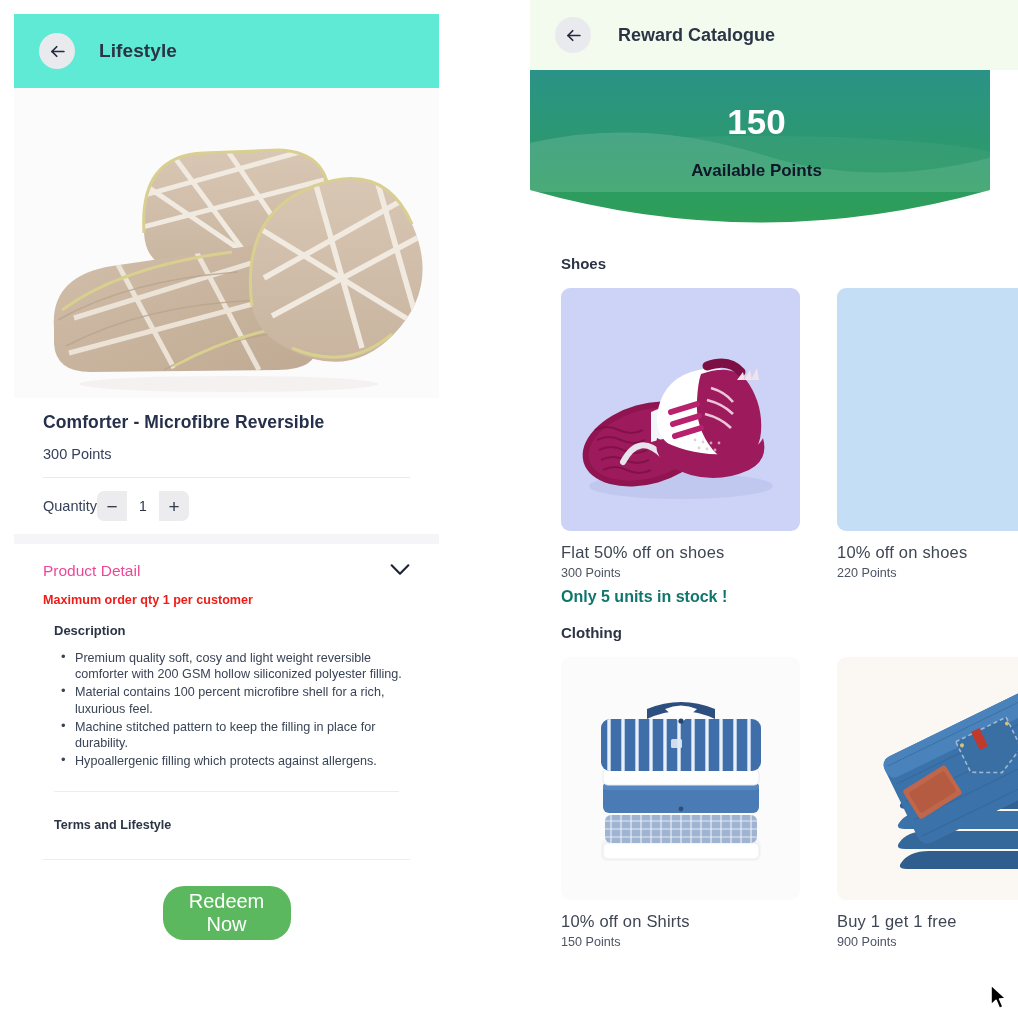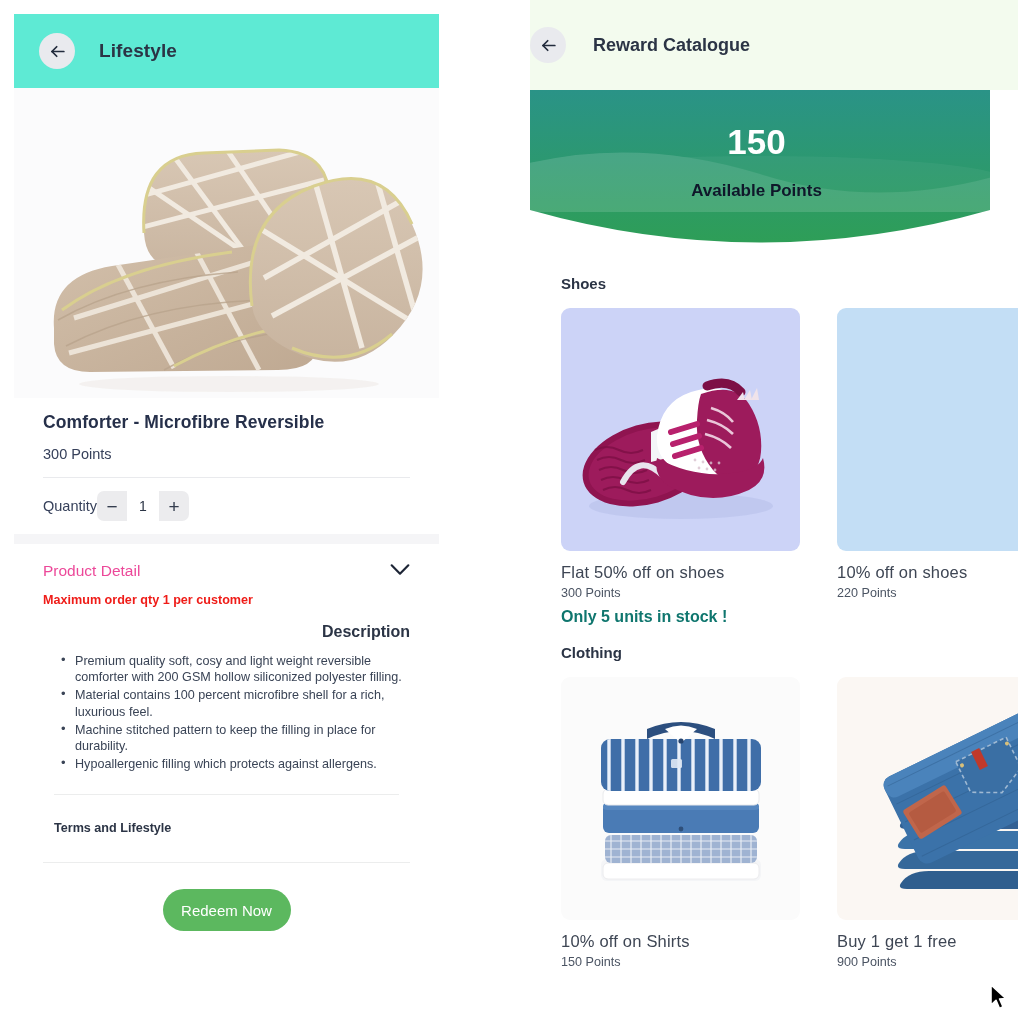--- a/index.html
+++ b/index.html
@@ -28,34 +28,34 @@
   .st-btn{width:30px;height:30px;display:flex;align-items:center;justify-content:center;
           font-size:19px;color:#343d4e;line-height:1;}
   .st-val{width:32px;height:30px;background:#ffffff;display:flex;align-items:center;justify-content:center;
           font-size:14px;color:#2b3445;}
   .gap-band{height:10px;background:#f5f5f7;margin:0 -29px;}
 
   .detail-block{padding:0 29px;box-sizing:border-box;}
   .detail-head{display:flex;align-items:center;justify-content:space-between;padding-top:18px;}
   .detail-head-t{font-size:15.5px;color:#ec4899;}
   .warn{color:#ef1c18;font-weight:bold;font-size:12.6px;margin-top:13px;}
-  .desc-h{font-weight:bold;font-size:16px;color:#2b3445;margin-top:16px;margin-left:11px;text-align:right;}
+  .desc-h{font-weight:bold;font-size:13px;color:#2b3445;margin-top:16px;margin-left:11px;}
   ul.bullets{list-style:none;margin:12px 0 0 0;padding:0 0 0 18px;}
   ul.bullets li{position:relative;font-size:12.6px;line-height:16.2px;color:#3a4456;margin-bottom:2px;padding-left:14px;}
   ul.bullets li:before{content:"\2022";position:absolute;left:0;top:-1px;font-size:13px;color:#3a4456;}
   .hr2{height:1px;background:#eceded;margin:22px 11px 0 11px;}
   .terms{font-weight:bold;font-size:12.6px;color:#2b3445;margin:26px 0 0 11px;}
   .hr3{height:1px;background:#eceded;margin:27px 0 0 0;}
   .redeem-wrap{display:flex;justify-content:center;margin-top:26px;}
-  .redeem{width:128px;height:42px;border-radius:21px;background:#5cb85f;color:#fff;
-          font-size:15px;display:flex;align-items:center;justify-content:center;border:none;}
+  .redeem{width:128px;height:54px;border-radius:21px;background:#5cb85f;color:#fff;
+          font-size:20px;display:flex;align-items:center;justify-content:center;border:none;}
 
   
   .right-panel{position:absolute;left:530px;top:0;width:488px;height:1012px;background:#ffffff;overflow:hidden;}
-  .r-header{height:90px;background:#f3fbee;display:flex;align-items:center;box-sizing:border-box;}
+  .r-header{height:70px;background:#f3fbee;display:flex;align-items:center;padding-left:25px;box-sizing:border-box;}
   .r-title{margin-left:27px;font-size:18px;font-weight:bold;color:#2b3445;}
   .banner{position:relative;height:167px;overflow:hidden;}
   .banner svg{position:absolute;left:0;top:0;}
   .banner-inner{position:absolute;left:0;top:0;width:453px;height:145px;
                 display:flex;flex-direction:column;align-items:center;justify-content:center;}
   .pts-num{font-size:35px;font-weight:bold;color:#ffffff;line-height:1;}
   .pts-lbl{font-size:17px;font-weight:bold;color:#0f172a;margin-top:22px;}
 
   .sect{padding:0 0 0 31px;}
   .sect-title{font-size:15px;font-weight:bold;color:#2b3445;margin-top:18px;}

